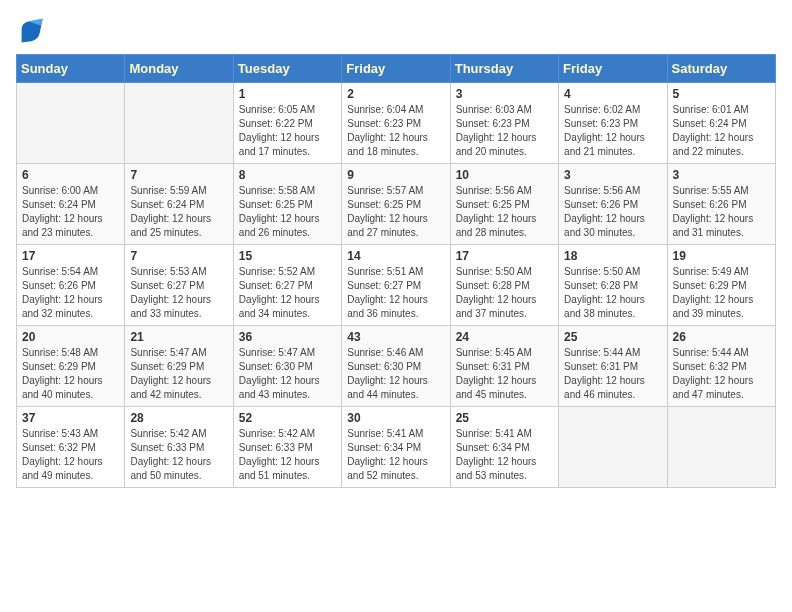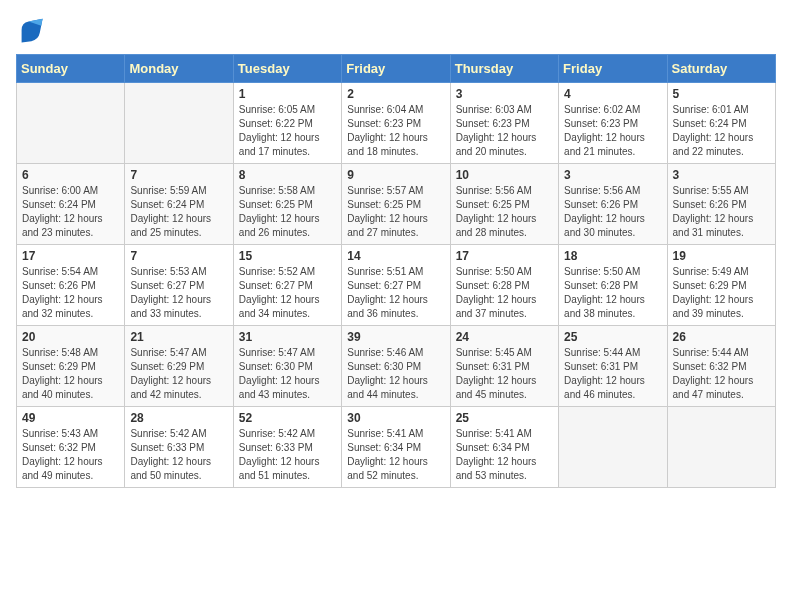--- a/index.html
+++ b/index.html
@@ -251,27 +251,27 @@
           Sunrise: 5:48 AM<br>Sunset: 6:29 PM<br>Daylight: 12 hours and 40 minutes.
         </div>
         </td>
         <td>
         <span class="day-number">21</span>
         <div class="day-info">
           Sunrise: 5:47 AM<br>Sunset: 6:29 PM<br>Daylight: 12 hours and 42 minutes.
         </div>
         </td>
         <td>
-        <span class="day-number">31</span>
+        <span class="day-number">36</span>
         <div class="day-info">
           Sunrise: 5:47 AM<br>Sunset: 6:30 PM<br>Daylight: 12 hours and 43 minutes.
         </div>
         </td>
         <td>
-        <span class="day-number">39</span>
+        <span class="day-number">43</span>
         <div class="day-info">
           Sunrise: 5:46 AM<br>Sunset: 6:30 PM<br>Daylight: 12 hours and 44 minutes.
         </div>
         </td>
         <td>
         <span class="day-number">24</span>
         <div class="day-info">
           Sunrise: 5:45 AM<br>Sunset: 6:31 PM<br>Daylight: 12 hours and 45 minutes.
         </div>
         </td>
@@ -283,21 +283,21 @@
         </td>
         <td>
         <span class="day-number">26</span>
         <div class="day-info">
           Sunrise: 5:44 AM<br>Sunset: 6:32 PM<br>Daylight: 12 hours and 47 minutes.
         </div>
         </td>
       </tr>
       <tr>
         <td>
-        <span class="day-number">49</span>
+        <span class="day-number">37</span>
         <div class="day-info">
           Sunrise: 5:43 AM<br>Sunset: 6:32 PM<br>Daylight: 12 hours and 49 minutes.
         </div>
         </td>
         <td>
         <span class="day-number">28</span>
         <div class="day-info">
           Sunrise: 5:42 AM<br>Sunset: 6:33 PM<br>Daylight: 12 hours and 50 minutes.
         </div>
         </td>

